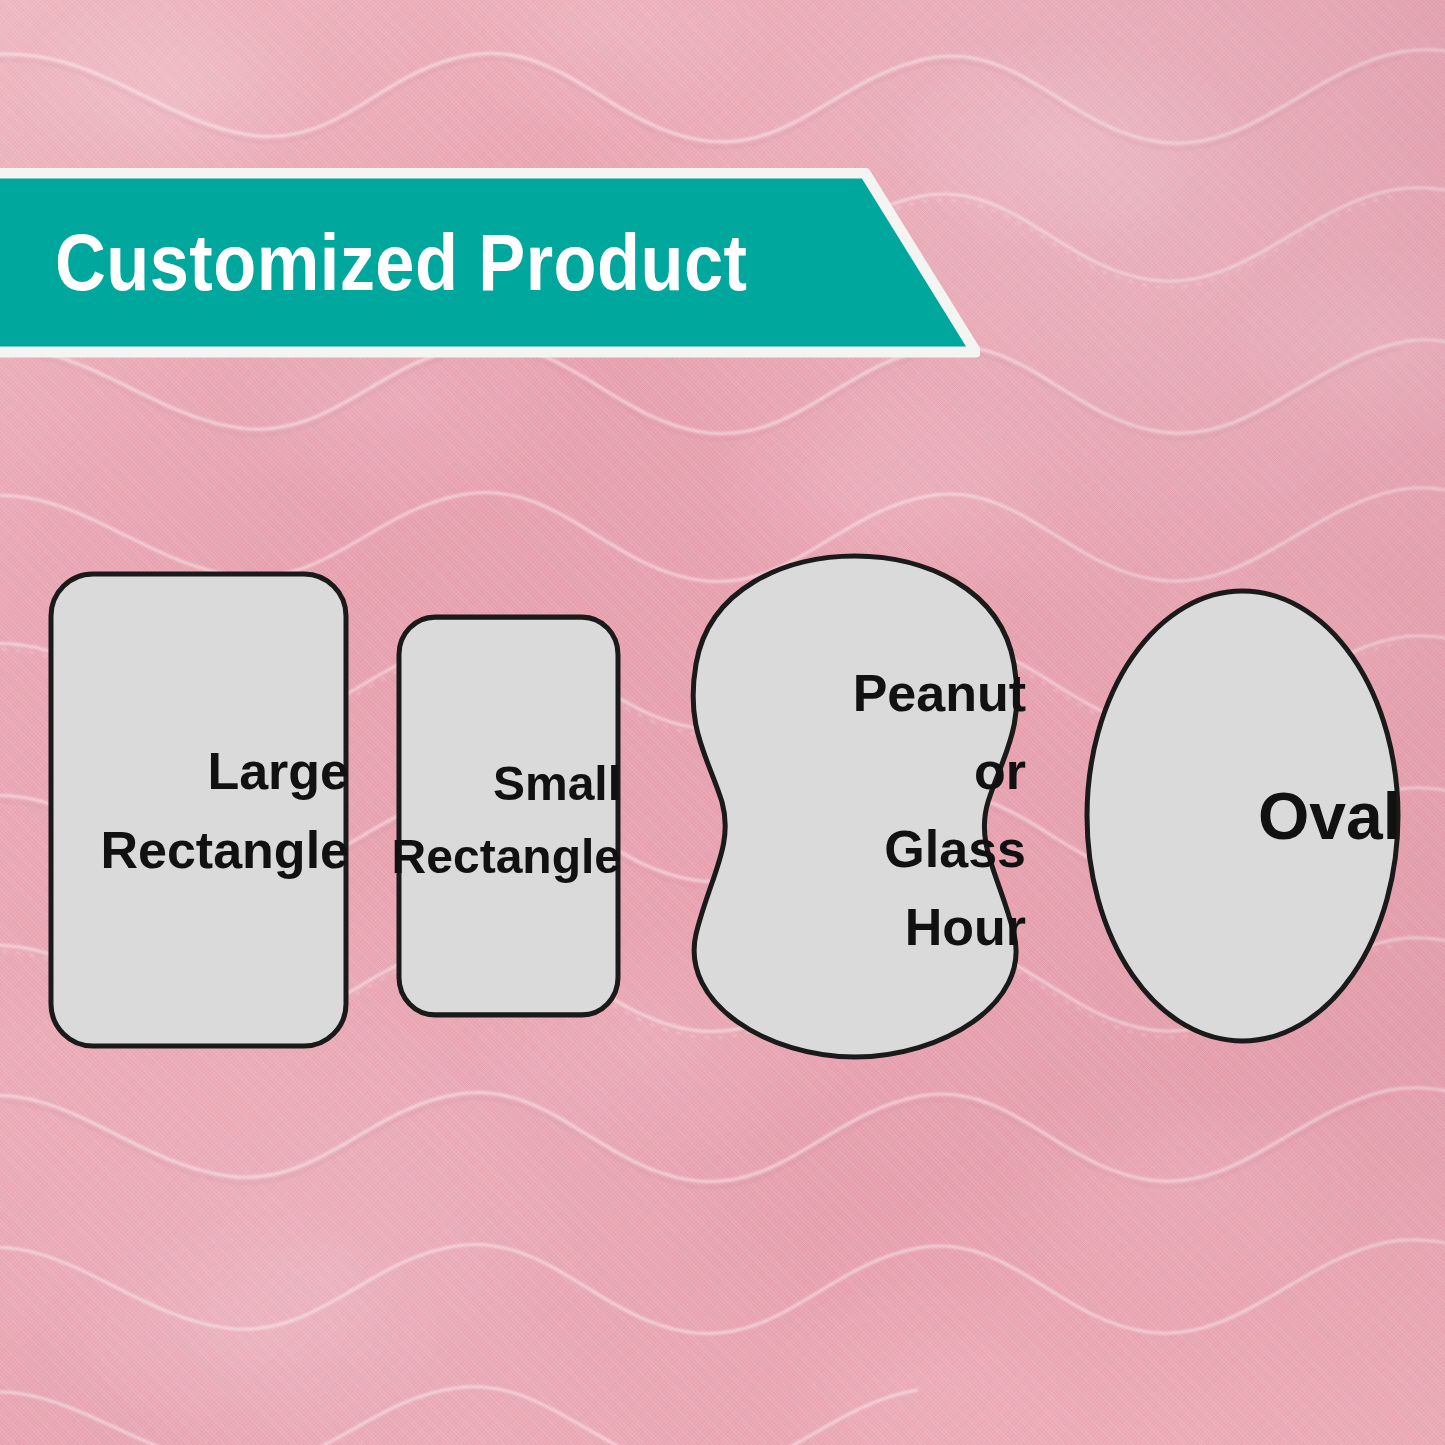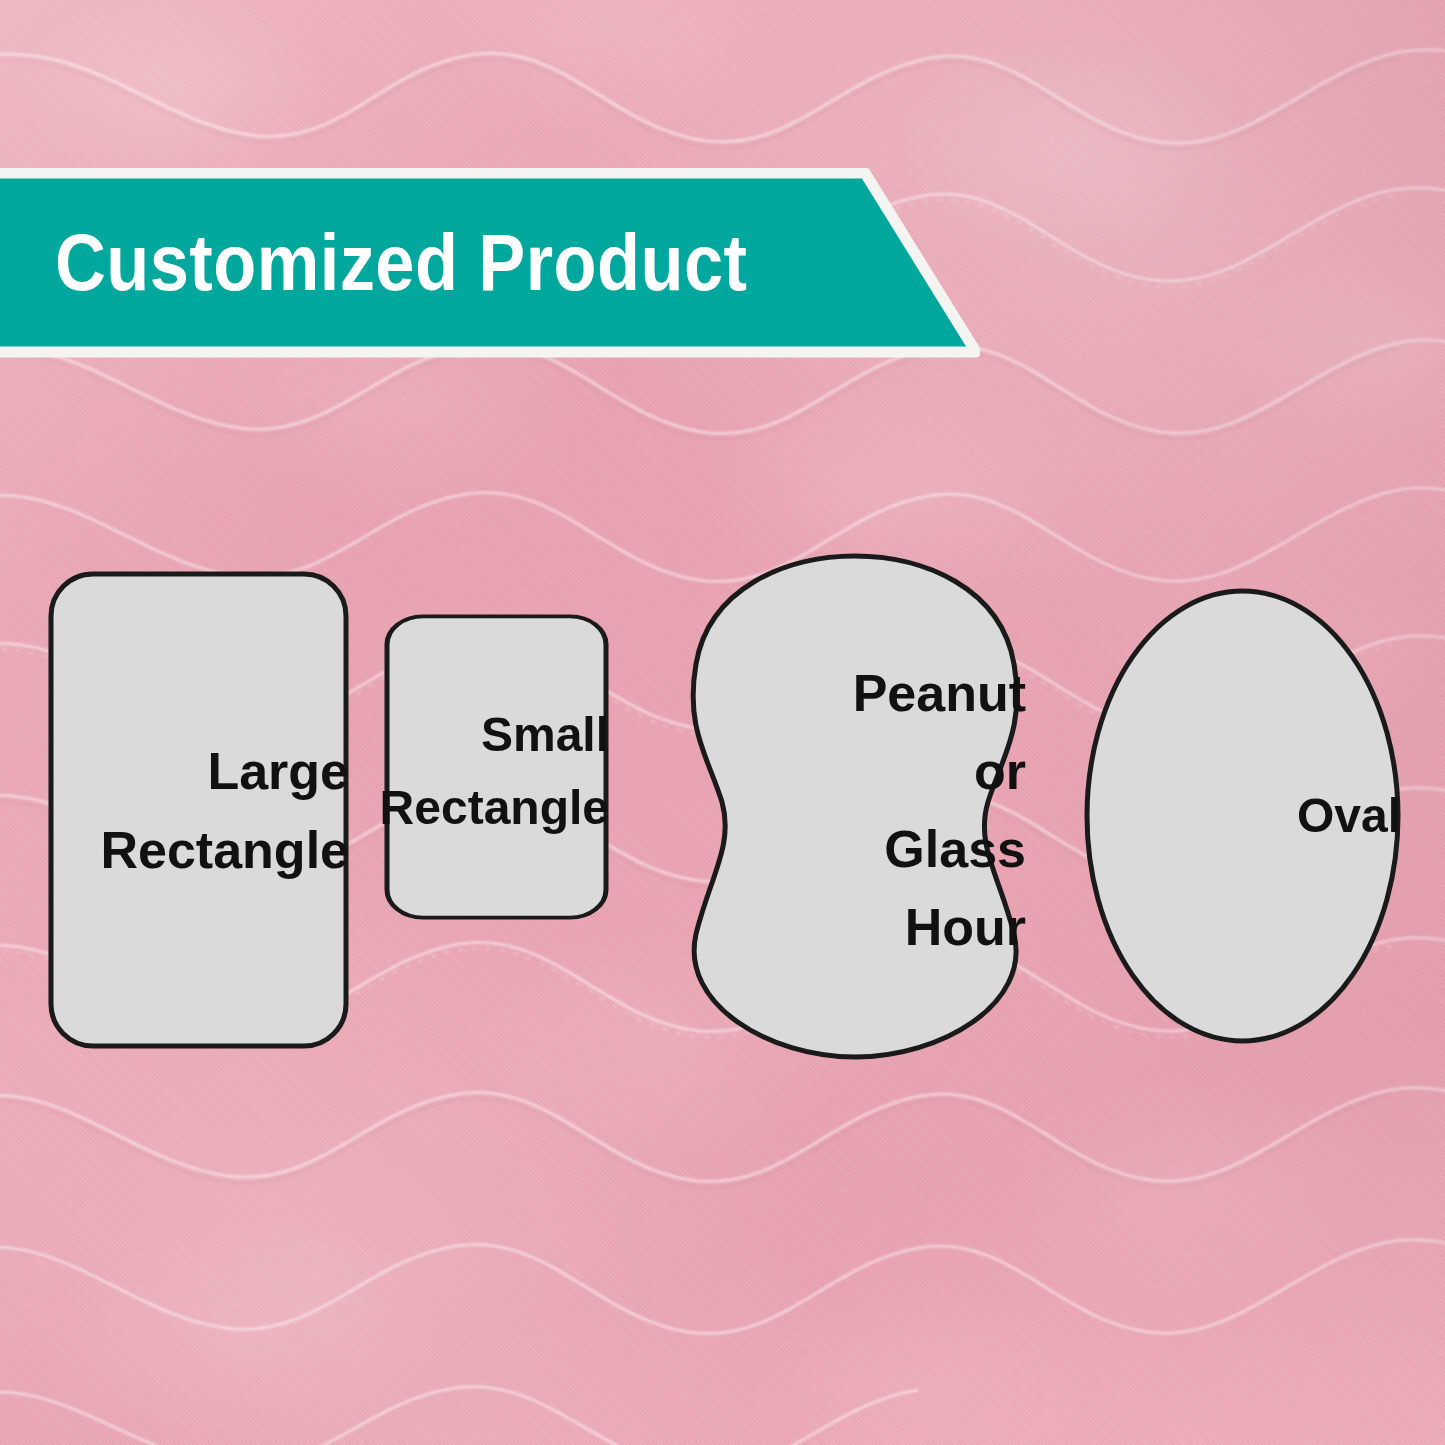--- a/index.html
+++ b/index.html
@@ -107,29 +107,29 @@
     font-size: 52px;
     line-height: 1.52;
     text-align: center;
     white-space: nowrap;
     pointer-events: none;
   }
   .shape-label .ln { display: block; }
 
   
   #shape-large-rectangle { left: 48px;   top: 571px; width: 301px; height: 478px; }
-  #shape-small-rectangle { left: 384px;  top: 614px; width: 225px; height: 306px; }
+  #shape-small-rectangle { left: 396px;  top: 614px; width: 225px; height: 404px; }
   #shape-peanut          { left: 684px;  top: 552px; width: 342px; height: 509px; }
   #shape-oval            { left: 1084px; top: 588px; width: 317px; height: 456px; }
 
   
   #shape-large-rectangle .shape-label { padding-top: 2px; }
   #shape-small-rectangle .shape-label { font-size: 48px; padding-top: 10px; }
   #shape-peanut .shape-label { font-size: 52px; line-height: 1.50; padding-top: 6px; }
-  #shape-oval .shape-label { font-size: 48px; }
+  #shape-oval .shape-label { font-size: 66px; }
 </style>
 </head>
 <body>
 
 <div id="stage">
 
   <div class="bg-layer bg-base"></div>
   <div class="bg-layer bg-weave"></div>
   <div class="bg-layer bg-puff"></div>
 

